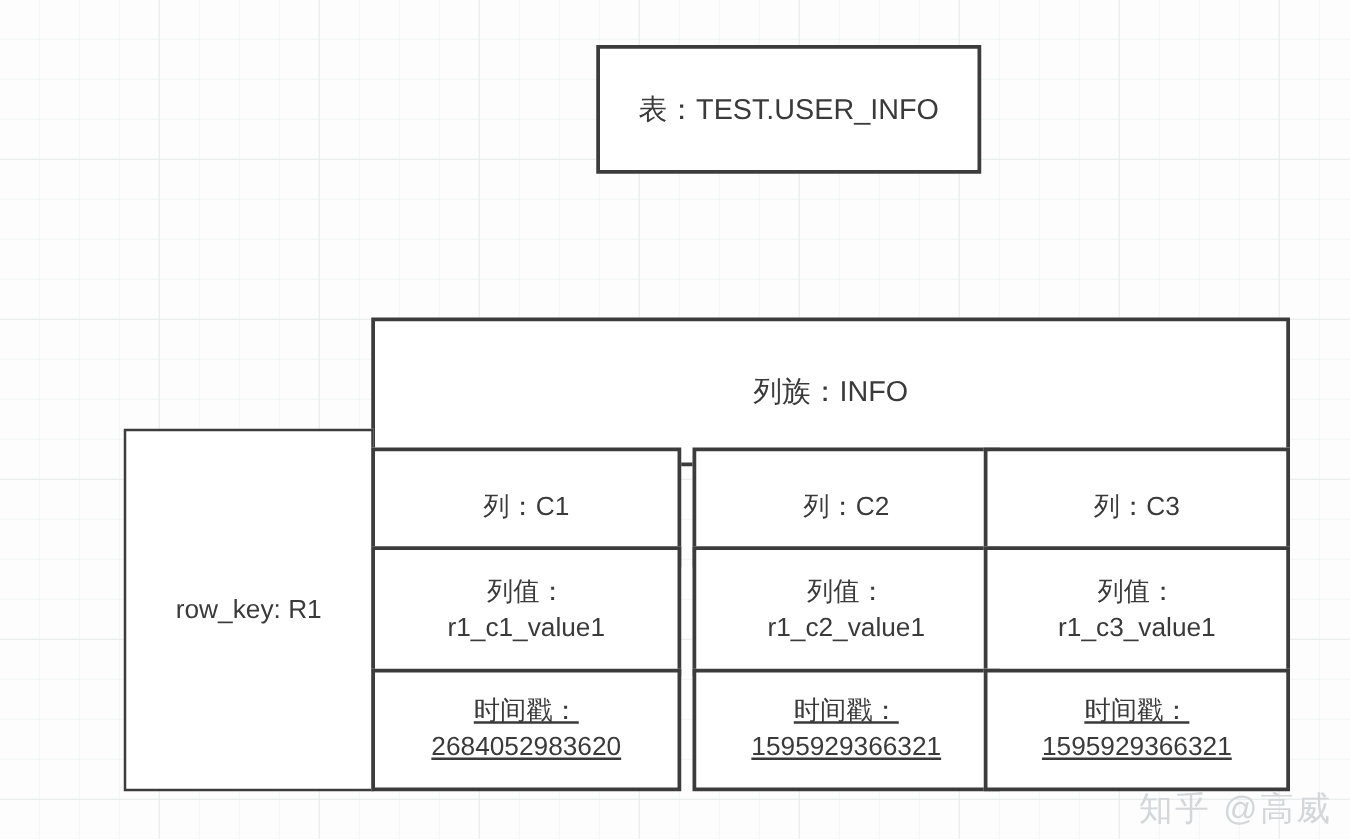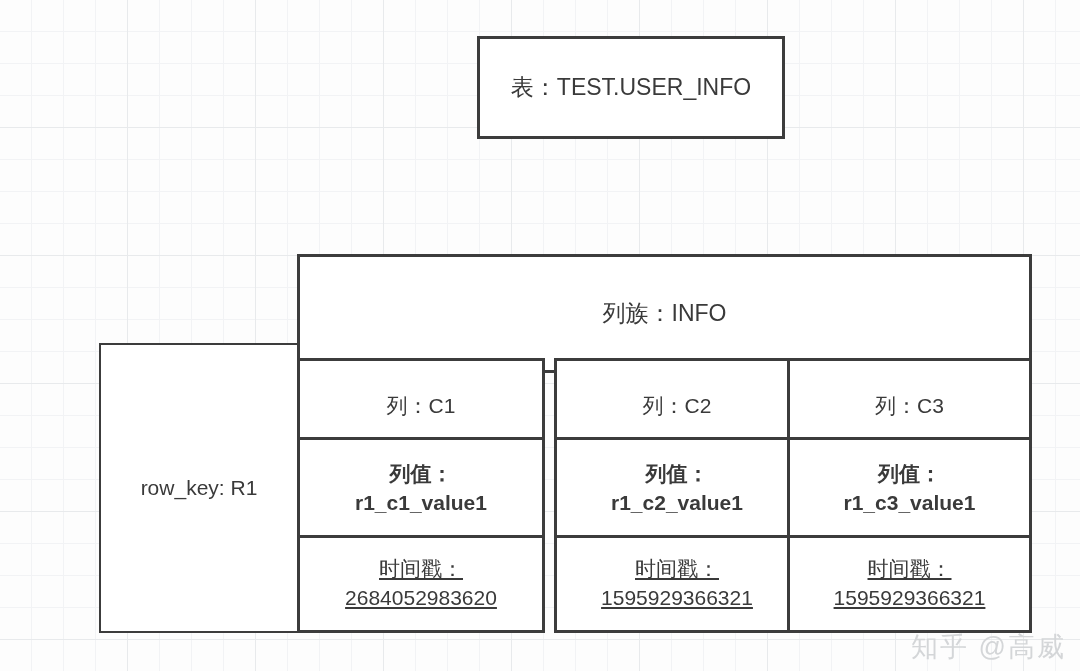--- a/index.html
+++ b/index.html
@@ -93,21 +93,21 @@
   }
   .cell .l1, .cell .l2 { display: block; white-space: nowrap; }
 
   
   .col-1 { left: 297px;  width: 248px; }
   .col-2 { left: 543px;  width: 246px; margin-left: 11px; }
   .col-3 { left: 787px;  width: 245px; }
 
   
   .row-head { top: 358px; height: 96px; justify-content: center; }
-  .row-val  { top: 437px; height: 104px; font-weight: bold; }
+  .row-val  { top: 437px; height: 104px; }
   .row-ts   { top: 535px; height: 98px; text-decoration: underline; }
 
   
   #watermark {
     position: absolute;
     right: 14px;
     bottom: 6px;
     font-size: 27px;
     color: #d4d6d8;
     letter-spacing: 2px;

